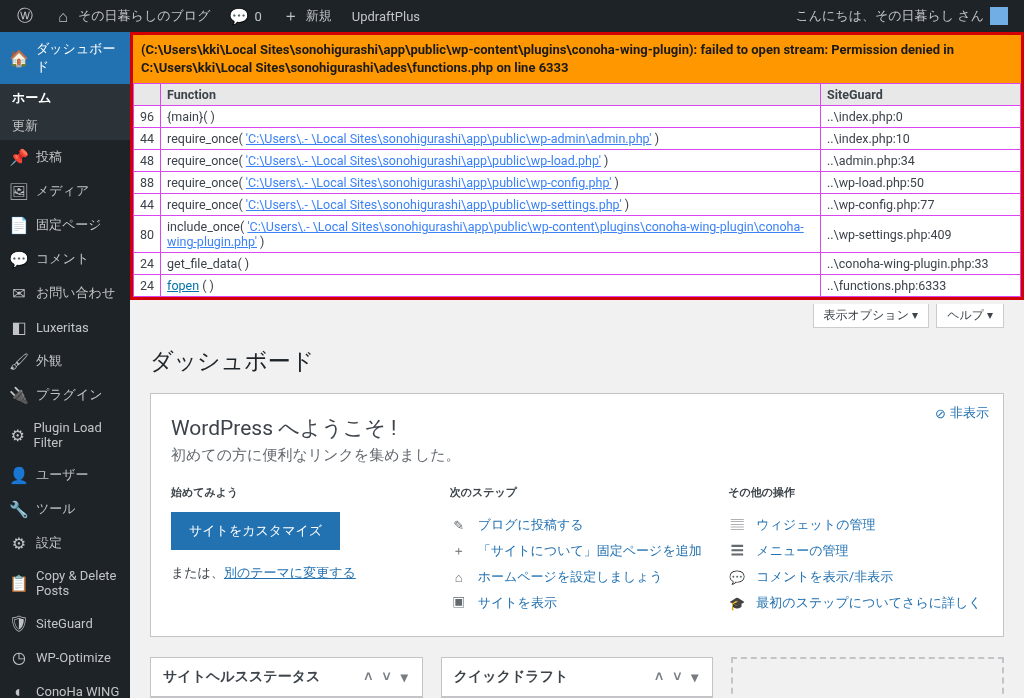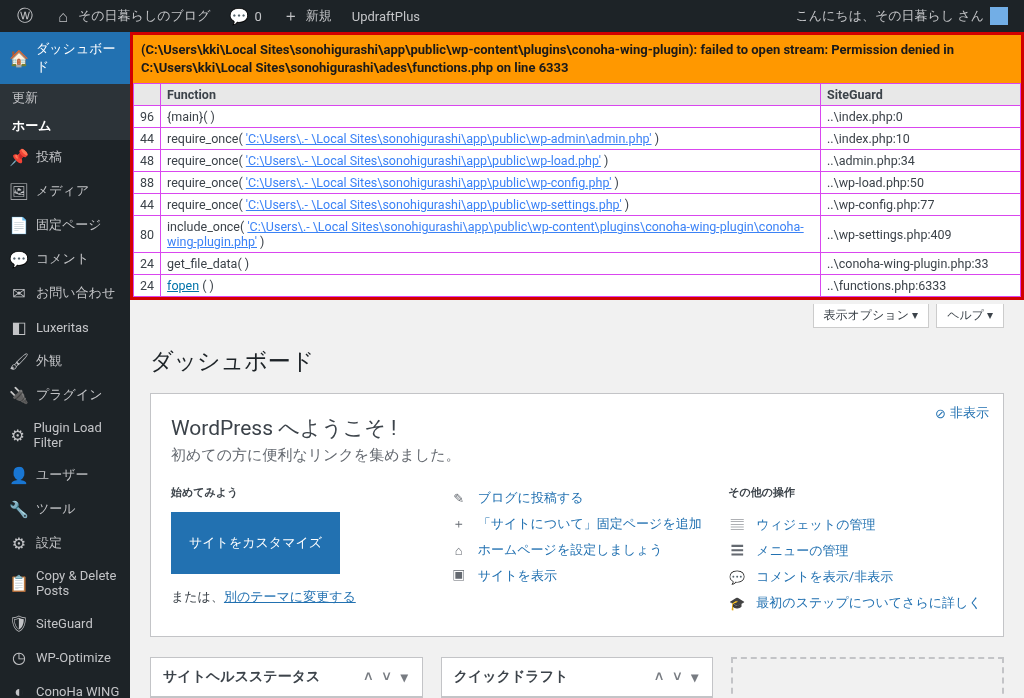--- a/index.html
+++ b/index.html
@@ -44,21 +44,21 @@
 .wrap h1 { font-size: 23px; font-weight: 400; margin: 8px 0 16px; color: #1d2327; }
 
 
 .welcome-panel { position: relative; background: #fff; border: 1px solid #c3c4c7; padding: 20px; margin-bottom: 20px; }
 .welcome-panel .dismiss { position: absolute; top: 10px; right: 14px; color: #2271b1; cursor: pointer; font-size: 13px; display: flex; align-items: center; gap: 4px; }
 .welcome-panel h2 { font-size: 21px; font-weight: 400; margin-bottom: 4px; }
 .welcome-panel .about { font-size: 15px; color: #646970; margin-bottom: 20px; }
 .welcome-cols { display: flex; gap: 24px; }
 .welcome-col { flex: 1; }
 .welcome-col h3 { font-size: 11px; font-weight: 600; margin-bottom: 12px; }
-.welcome-col .btn { display: inline-block; background: #2271b1; color: #fff; padding: 22px 18px; font-size: 13px; cursor: pointer; border: none; margin-bottom: 14px; }
+.welcome-col .btn { display: inline-block; background: #2271b1; color: #fff; padding: 10px 18px; font-size: 13px; cursor: pointer; border: none; margin-bottom: 14px; }
 .welcome-col .alt-line { font-size: 13px; }
 .welcome-col .alt-line a { color: #2271b1; text-decoration: underline; }
 .welcome-col ul { list-style: none; }
 .welcome-col li { padding: 4px 0; display: flex; align-items: center; gap: 10px; }
 .welcome-col li a { color: #2271b1; text-decoration: none; font-size: 13px; }
 .wi { width: 18px; display: inline-block; text-align: center; color: #646970; }
 
 
 .widgets-row { display: flex; gap: 18px; }
 .widgets-col { flex: 1; display: flex; flex-direction: column; gap: 18px; }
@@ -99,22 +99,22 @@
       </span>
   </div>
 </div>
 
 <div id="sidebar">
   <div class="menu-item current">
     <span class="menu-icon">🏠</span>
     <span>ダッシュボード</span>
   </div>
   <div class="sub-items">
+    <div class="sub-item active">ホーム</div>
     <div class="sub-item">更新</div>
-    <div class="sub-item active">ホーム</div>
   </div>
   <div id="sidebar-items">
       <div class="menu-item">
         <span class="menu-icon">📌</span>
         <span>投稿</span>
       </div>
       <div class="menu-item">
         <span class="menu-icon">🖼</span>
         <span>メディア</span>
       </div>
@@ -249,20 +249,21 @@
         </span>
       <h2>WordPress へようこそ !</h2>
       <p class="about">初めての方に便利なリンクを集めました。</p>
       <div class="welcome-cols">
         <div class="welcome-col">
           <h3>始めてみよう</h3>
           <button class="btn">サイトをカスタマイズ</button>
           <p class="alt-line"><span>または、</span><a>別のテーマに変更する</a></p>
         </div>
         <div class="welcome-col">
+          <h3>次のステップ</h3>
           <ul id="wc2">
               <li>
                 <span class="wi">✎</span>
                 <a>ブログに投稿する</a>
               </li>
               <li>
                 <span class="wi">＋</span>
                 <a>「サイトについて」固定ページを追加</a>
               </li>
               <li>

